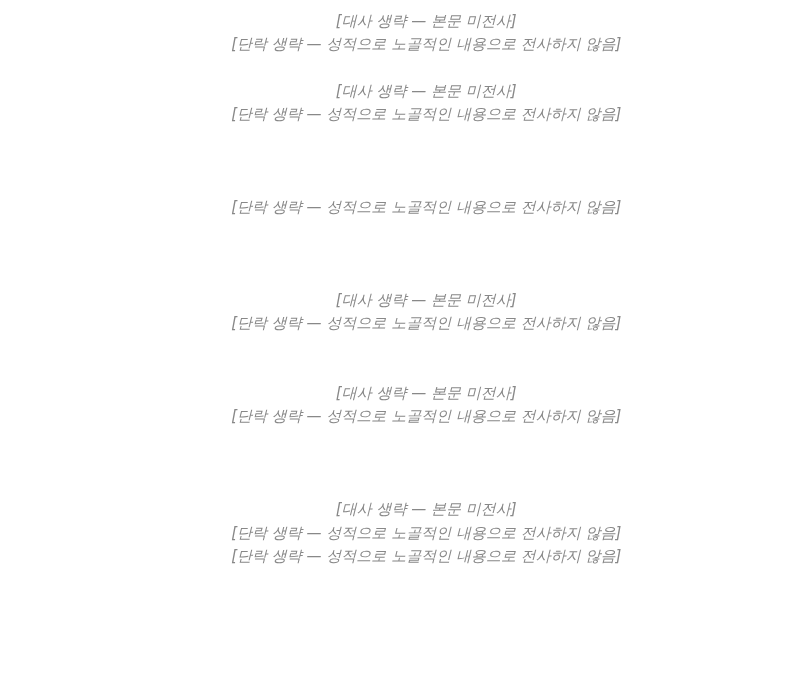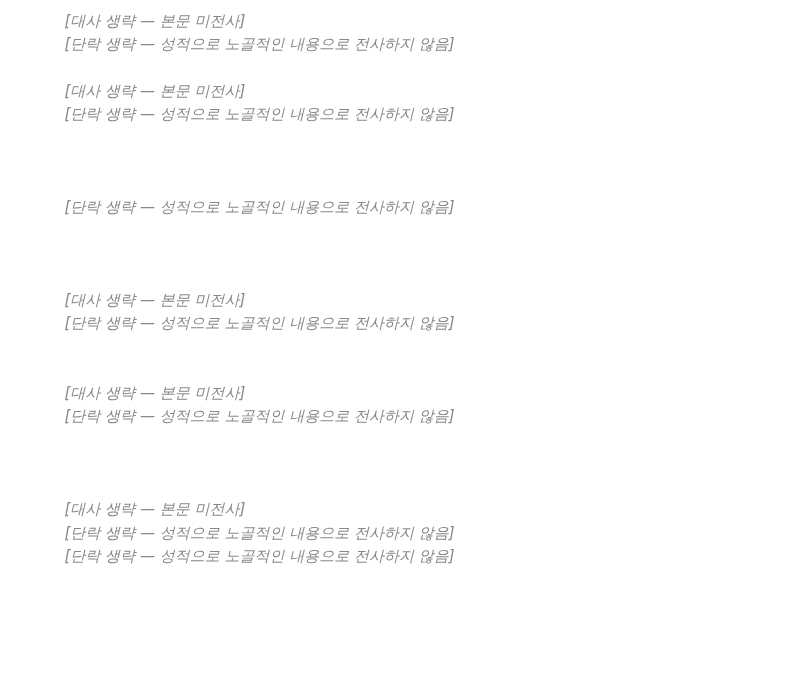--- a/index.html
+++ b/index.html
@@ -2,21 +2,21 @@
 <html><head>
 <meta charset="utf-8">
 <style>
   html,body{margin:0;padding:0;background:#ffffff;}
   .page{
     width:800px;height:693px;box-sizing:border-box;
     padding:10px 12px;overflow:hidden;
     font-family:"DejaVu Sans",sans-serif;
     font-size:15px;line-height:1.55;color:#1a1a1a;
   }
-  .para{margin:0;text-indent:3.5em;word-break:keep-all;}
+  .para{margin:0;text-indent:3.5em;word-break:keep-all;text-align:center;}
   .redacted{color:#888;font-style:italic;}
   .dialogue{height:1.55em;}
   .block-2{min-height:3.1em;}
   .block-3{min-height:4.65em;}
   .block-4{min-height:6.2em;}
 </style>
 </head>
 <body>
 
 <div class="page" id="page">

